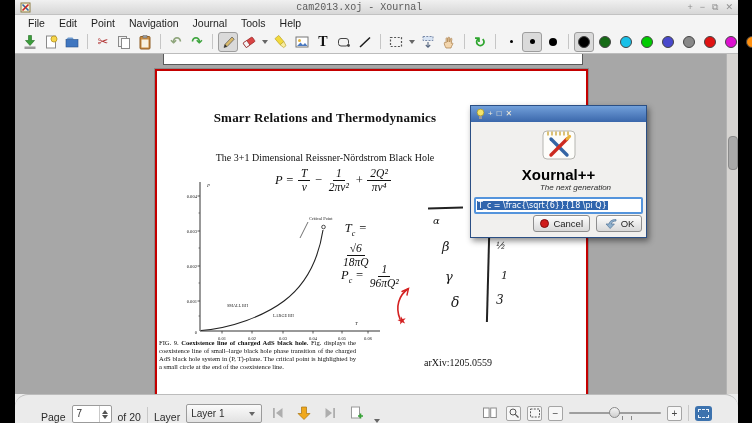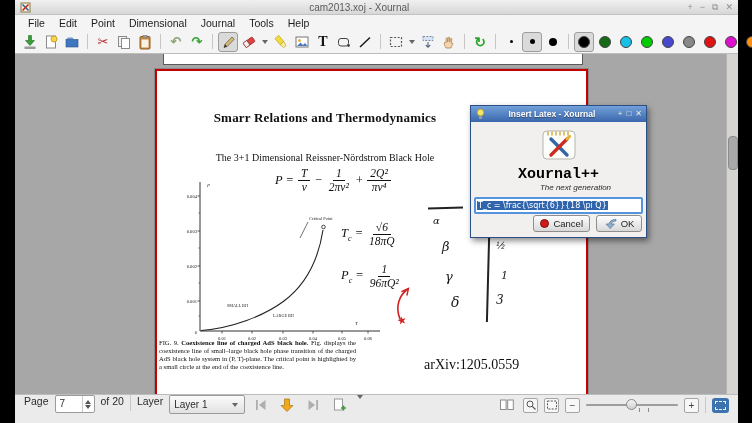--- a/index.html
+++ b/index.html
@@ -3,21 +3,21 @@
 <meta charset="utf-8">
 <style>
   html,body{margin:0;padding:0;background:#222;}
   .screen{position:relative;width:752px;height:423px;background:#000;overflow:hidden;
           font-family:"Liberation Sans",sans-serif;-webkit-font-smoothing:antialiased;}
   .window{position:absolute;left:15px;top:0;width:723px;height:423px;background:#ececec;
           display:flex;flex-direction:column;}
   
   .titlebar{height:14px;background:linear-gradient(#f0f0f0,#d7d7d7);border-bottom:1px solid #c2c2c2;
             display:flex;align-items:center;padding:0 5px;flex:0 0 auto;}
-  .tb-title{flex:1;text-align:center;font-size:10px;color:#5c5c5c;}
+  .tb-title{flex:1;text-align:center;font-size:10px;color:#5c5c5c;font-family:Liberation Mono, monospace;}
   .tb-controls{display:flex;gap:7px;font-size:9px;color:#909090;line-height:1;}
   .tb-controls span{cursor:default;}
   
   .menubar{height:15px;background:#f4f4f4;display:flex;align-items:center;padding-left:6px;
            font-size:10.5px;color:#1d1d1d;flex:0 0 auto;}
   .menu-item{padding:10px 7px;}
   
   .toolbar{height:23px;background:#f4f4f4;border-bottom:1px solid #bcbcbc;display:flex;
            align-items:center;padding-left:5px;gap:1px;flex:0 0 auto;}
   .tb-btn{width:20px;height:20px;display:flex;align-items:center;justify-content:center;
@@ -37,64 +37,64 @@
   .prev-page{position:absolute;left:148px;top:-2px;width:420px;height:13px;background:#fff;
              border:1px solid #5a5a5a;box-sizing:border-box;}
   .page{position:absolute;left:140px;top:15px;width:433px;height:358px;background:#fff;
         border:2px solid #c40000;box-sizing:border-box;box-shadow:0 0 0 1px #8a8a8a;
         font-family:"Liberation Serif",serif;color:#111;}
   .pg-title{position:absolute;left:28px;top:39px;width:280px;text-align:center;
             font-weight:bold;font-size:13px;letter-spacing:.2px;}
   .pg-subtitle{position:absolute;left:23px;top:81px;width:290px;text-align:center;font-size:10px;}
   .eq{font-style:italic;font-size:12.5px;display:flex;align-items:center;gap:4px;white-space:nowrap;}
   .eq-main{position:absolute;left:118px;top:96px;}
-  .eq-tc{position:absolute;left:184px;top:150px;}
+  .eq-tc{position:absolute;left:184px;top:150px;flex-direction:column;}
   .eq-pc{position:absolute;left:184px;top:192px;}
   .frac{display:inline-flex;flex-direction:column;align-items:center;vertical-align:middle;font-size:11.5px;}
   .frac .num{display:block;border-bottom:1px solid #111;padding:0 3px;line-height:1.15;}
   .frac .den{display:block;line-height:1.15;padding:0 2px;}
   sub{font-size:8px;}
   .plot{position:absolute;left:25px;top:105px;}
   .caption{position:absolute;left:2px;top:268px;width:197px;font-size:6.6px;line-height:8px;
            text-align:justify;color:#101010;}
-  .arxiv{position:absolute;left:267px;top:286px;font-size:14px;color:#101010;}
+  .arxiv{position:absolute;left:267px;top:286px;font-size:10px;color:#101010;}
   
   .hand{position:absolute;font-family:"DejaVu Serif",serif;font-style:italic;color:#1a1a1a;}
   .hw-hline{position:absolute;left:271px;top:136px;width:35px;height:2px;background:#222;transform:rotate(-2deg);}
   .hw-vline{position:absolute;left:330px;top:167px;width:2px;height:84px;background:#222;transform:rotate(1.5deg);}
   .red-star{position:absolute;left:240px;top:243px;color:#d42222;font-size:11px;
             font-family:"DejaVu Sans",sans-serif;transform:rotate(-12deg);}
   .red-arrow{position:absolute;left:236px;top:214px;}
   
   .dialog{position:absolute;left:455px;top:105px;width:177px;height:133px;z-index:30;
           border:1px solid #2b4f84;box-shadow:2px 3px 6px rgba(0,0,0,.45);box-sizing:border-box;
           background:#f1f0ee;}
   .dlg-titlebar{height:16px;background:linear-gradient(#72a0da,#3a67ab);display:flex;align-items:center;
                 padding:0 4px;gap:2px;}
   .dlg-title{flex:1;text-align:center;font-size:8.5px;font-weight:bold;color:#fff;
              text-shadow:0 1px 1px rgba(0,0,0,.45);}
   .dlg-controls{display:flex;gap:4px;font-size:8px;color:#f3ecd8;line-height:1;}
   .dlg-body{position:relative;height:115px;}
   .dlg-logo{position:absolute;left:70px;top:5px;}
   .dlg-appname{position:absolute;left:0;top:44px;width:100%;text-align:center;
-               font-weight:bold;font-size:15px;color:#000;font-family:Liberation Mono, monospace;}
+               font-weight:bold;font-size:15px;color:#000;}
   .dlg-tagline{position:absolute;left:17px;top:61px;width:100%;text-align:center;
                font-style:italic;font-size:8px;color:#2a2a2a;}
   .dlg-input{position:absolute;left:3px;right:3px;top:75px;height:13px;background:#fff;
              border:2px solid #5494dc;border-radius:2px;display:flex;align-items:center;
              padding:0 1px;font-size:8px;font-family:"DejaVu Sans",sans-serif;box-sizing:content-box;}
   .sel{background:#3065ad;color:#fff;padding:0 1px;white-space:pre;}
   .dlg-buttons{position:absolute;right:4px;top:93px;display:flex;gap:6px;margin-left:10px;}
   .dlg-btn{height:17px;min-width:54px;border:1px solid #8e8e8e;border-radius:3px;
            background:linear-gradient(#fefefe,#d8d8d8);font-size:9.5px;color:#1d1d1d;
            display:flex;align-items:center;justify-content:center;gap:4px;padding:0 6px;box-sizing:border-box;}
   .cancel-dot{width:9px;height:9px;border-radius:50%;background:#cf1a1a;border:1px solid #7e0d0d;box-sizing:border-box;}
   
   .statusbar{height:28px;background:#ebebeb;border-top:1px solid #bcbcbc;display:flex;
-             align-items:flex-start;padding:0 9px;gap:6px;font-size:10.5px;color:#2c2c2c;flex:0 0 auto;}
+             align-items:flex-end;padding:0 26px;gap:6px;font-size:10.5px;color:#2c2c2c;flex:0 0 auto;border-radius:13px;}
   .spinner{width:40px;height:18px;background:#fff;border:1px solid #9b9b9b;border-radius:2px;
            display:flex;align-items:stretch;box-sizing:border-box;}
   .spin-val{flex:1;padding:2px 0 0 4px;font-size:10px;}
   .spin-btns{width:11px;border-left:1px solid #c9c9c9;display:flex;flex-direction:column;
              align-items:center;justify-content:center;gap:1px;}
   .spin-up{width:0;height:0;border-left:3px solid transparent;border-right:3px solid transparent;border-bottom:4px solid #555;}
   .spin-dn{width:0;height:0;border-left:3px solid transparent;border-right:3px solid transparent;border-top:4px solid #555;}
   .combo{width:76px;height:19px;border:1px solid #9b9b9b;border-radius:2px;
          background:linear-gradient(#fbfbfb,#e2e2e2);display:flex;align-items:center;
          padding:0 4px;box-sizing:border-box;gap:12px;}
@@ -131,21 +131,21 @@
         <span>−</span>
         <span>⧉</span>
         <span>✕</span>
       </span>
     </div>
 
     <div class="menubar">
       <span class="menu-item">File</span>
       <span class="menu-item">Edit</span>
       <span class="menu-item">Point</span>
-      <span class="menu-item">Dimensional</span>
+      <span class="menu-item">Navigation</span>
       <span class="menu-item">Journal</span>
       <span class="menu-item">Tools</span>
       <span class="menu-item">Help</span>
     </div>
 
     <div class="toolbar">
       <div class="tb-btn">
         <svg width="16" height="16">
           <path d="M6.5 1.5h3v5h3L8 11.5 3.5 6.5h3z" fill="#3a9d3a" stroke="#1f6b1f" stroke-width=".6"></path>
           <rect x="2.5" y="12.5" width="11" height="2.5" fill="#9a9a9a"></rect>
@@ -482,21 +482,20 @@
         <div class="fullscreen"></div>
       </div>
     </div>
 
     <div class="dialog">
       <div class="dlg-titlebar">
         <svg width="11" height="12">
           <circle cx="5.5" cy="4.5" r="3.4" fill="#f4e46a" stroke="#9d8d24" stroke-width=".7"></circle>
           <rect x="4" y="8" width="3" height="3" fill="#9a9a9a"></rect>
         </svg>
-        <span class="dlg-title">Insert Latex - Xournal</span>
         <span class="dlg-controls">
           <span>+</span>
           <span>□</span>
           <span>✕</span>
         </span>
       </div>
       <div class="dlg-body">
         <svg class="dlg-logo" width="36" height="34">
           <rect x="2" y="4" width="32" height="28" rx="4" fill="#fdfdfa" stroke="#b5b5b0"></rect>
           <path d="M7 4.5v4M11 4.5v4M15 4.5v4M19 4.5v4M23 4.5v4M27 4.5v4" stroke="#cda83e" stroke-width="1.4"></path>

